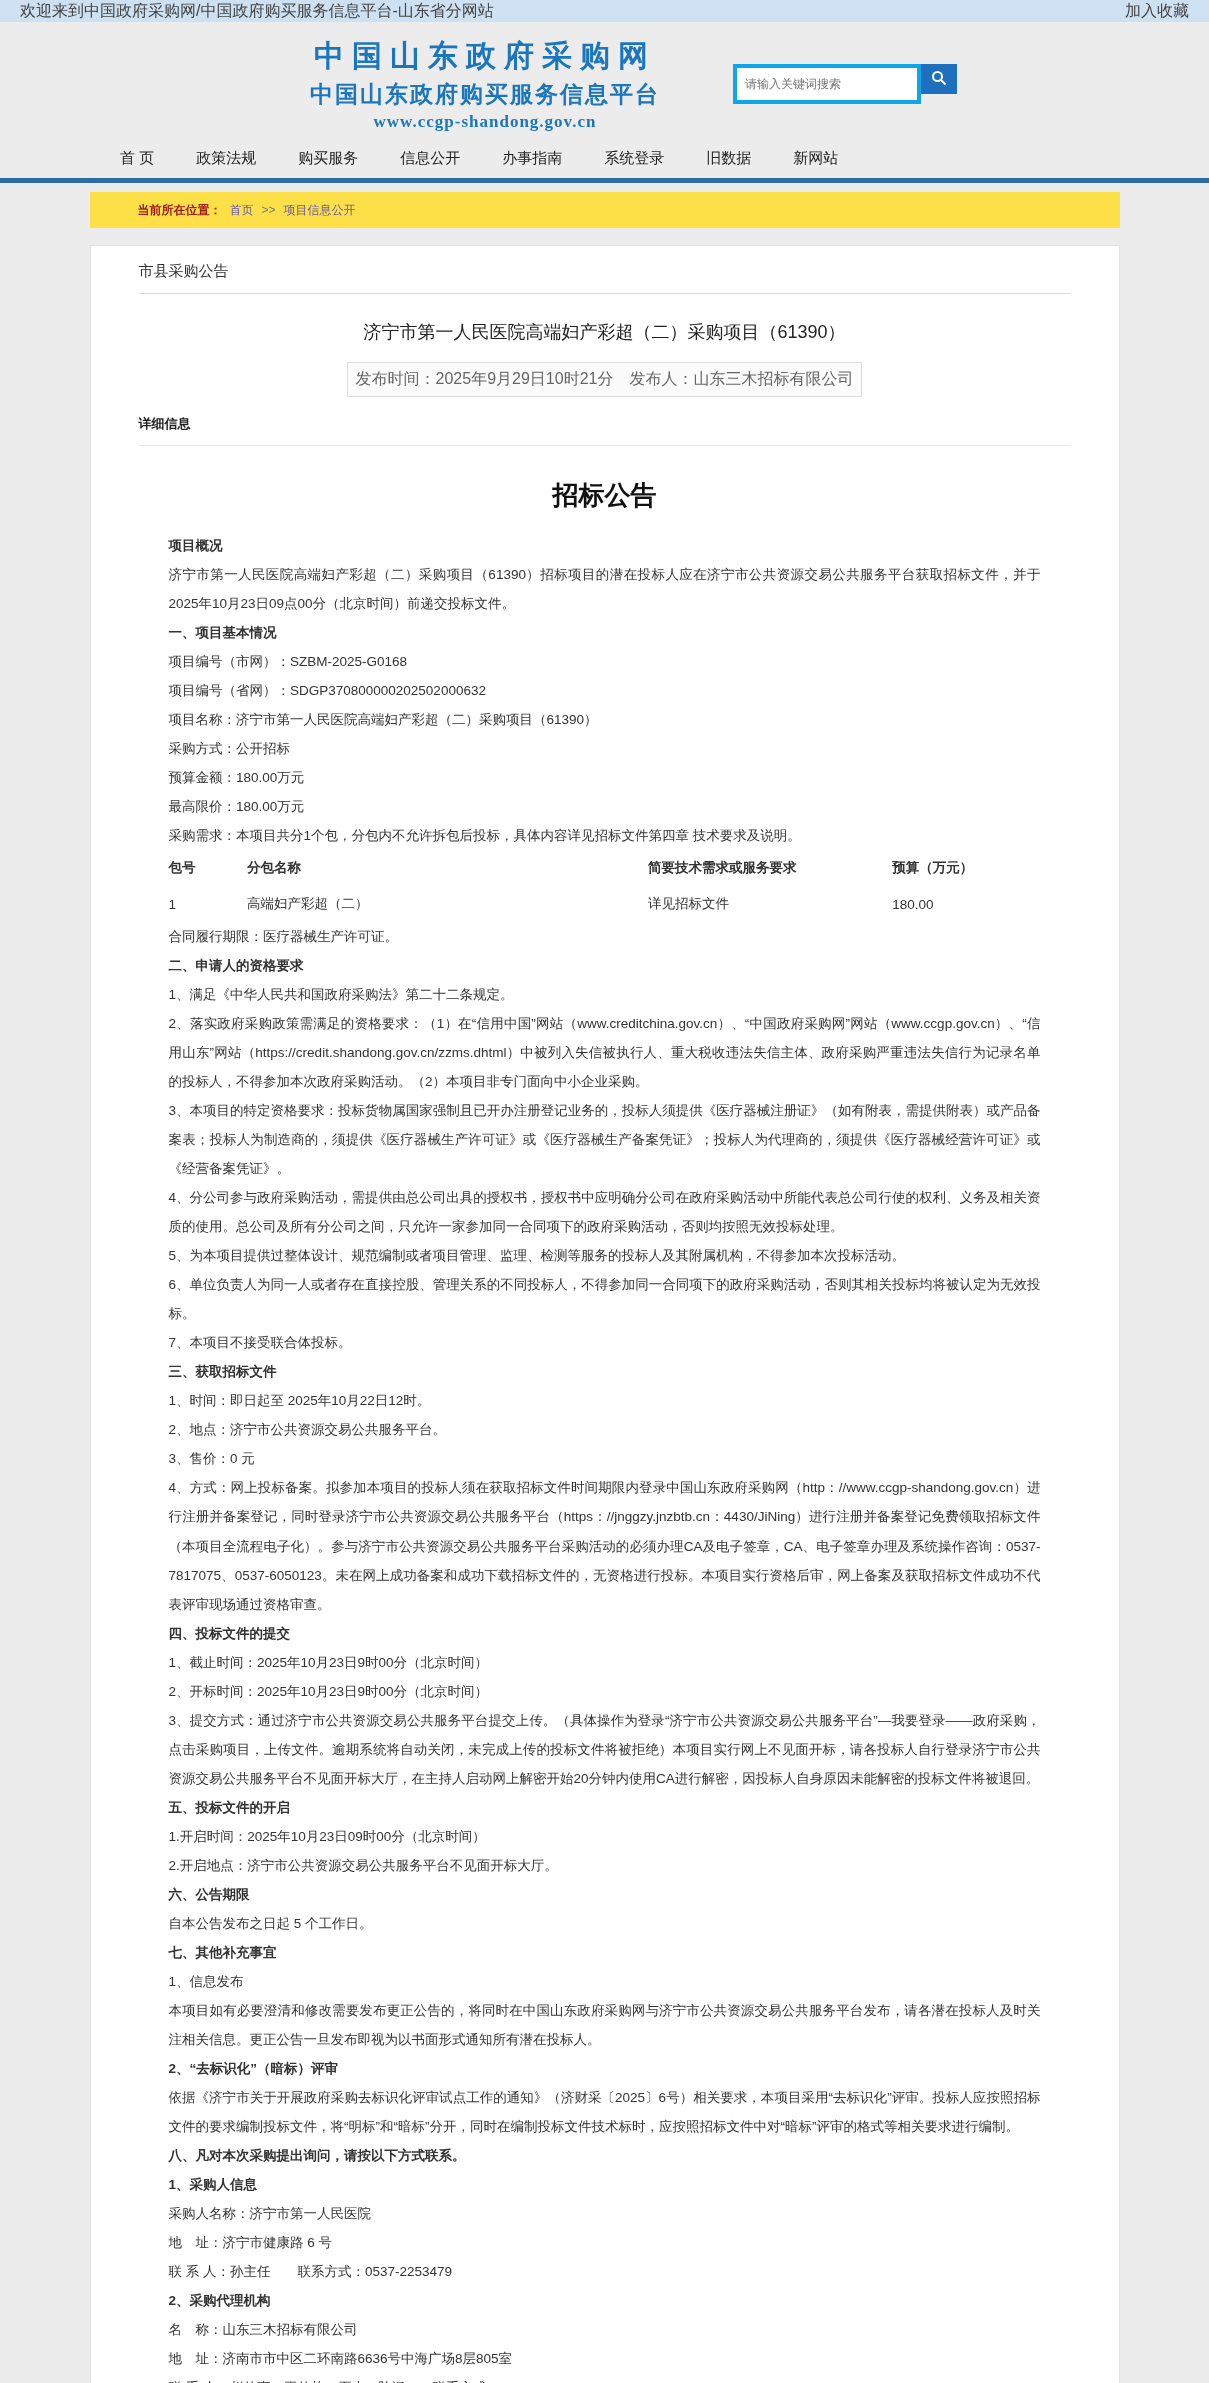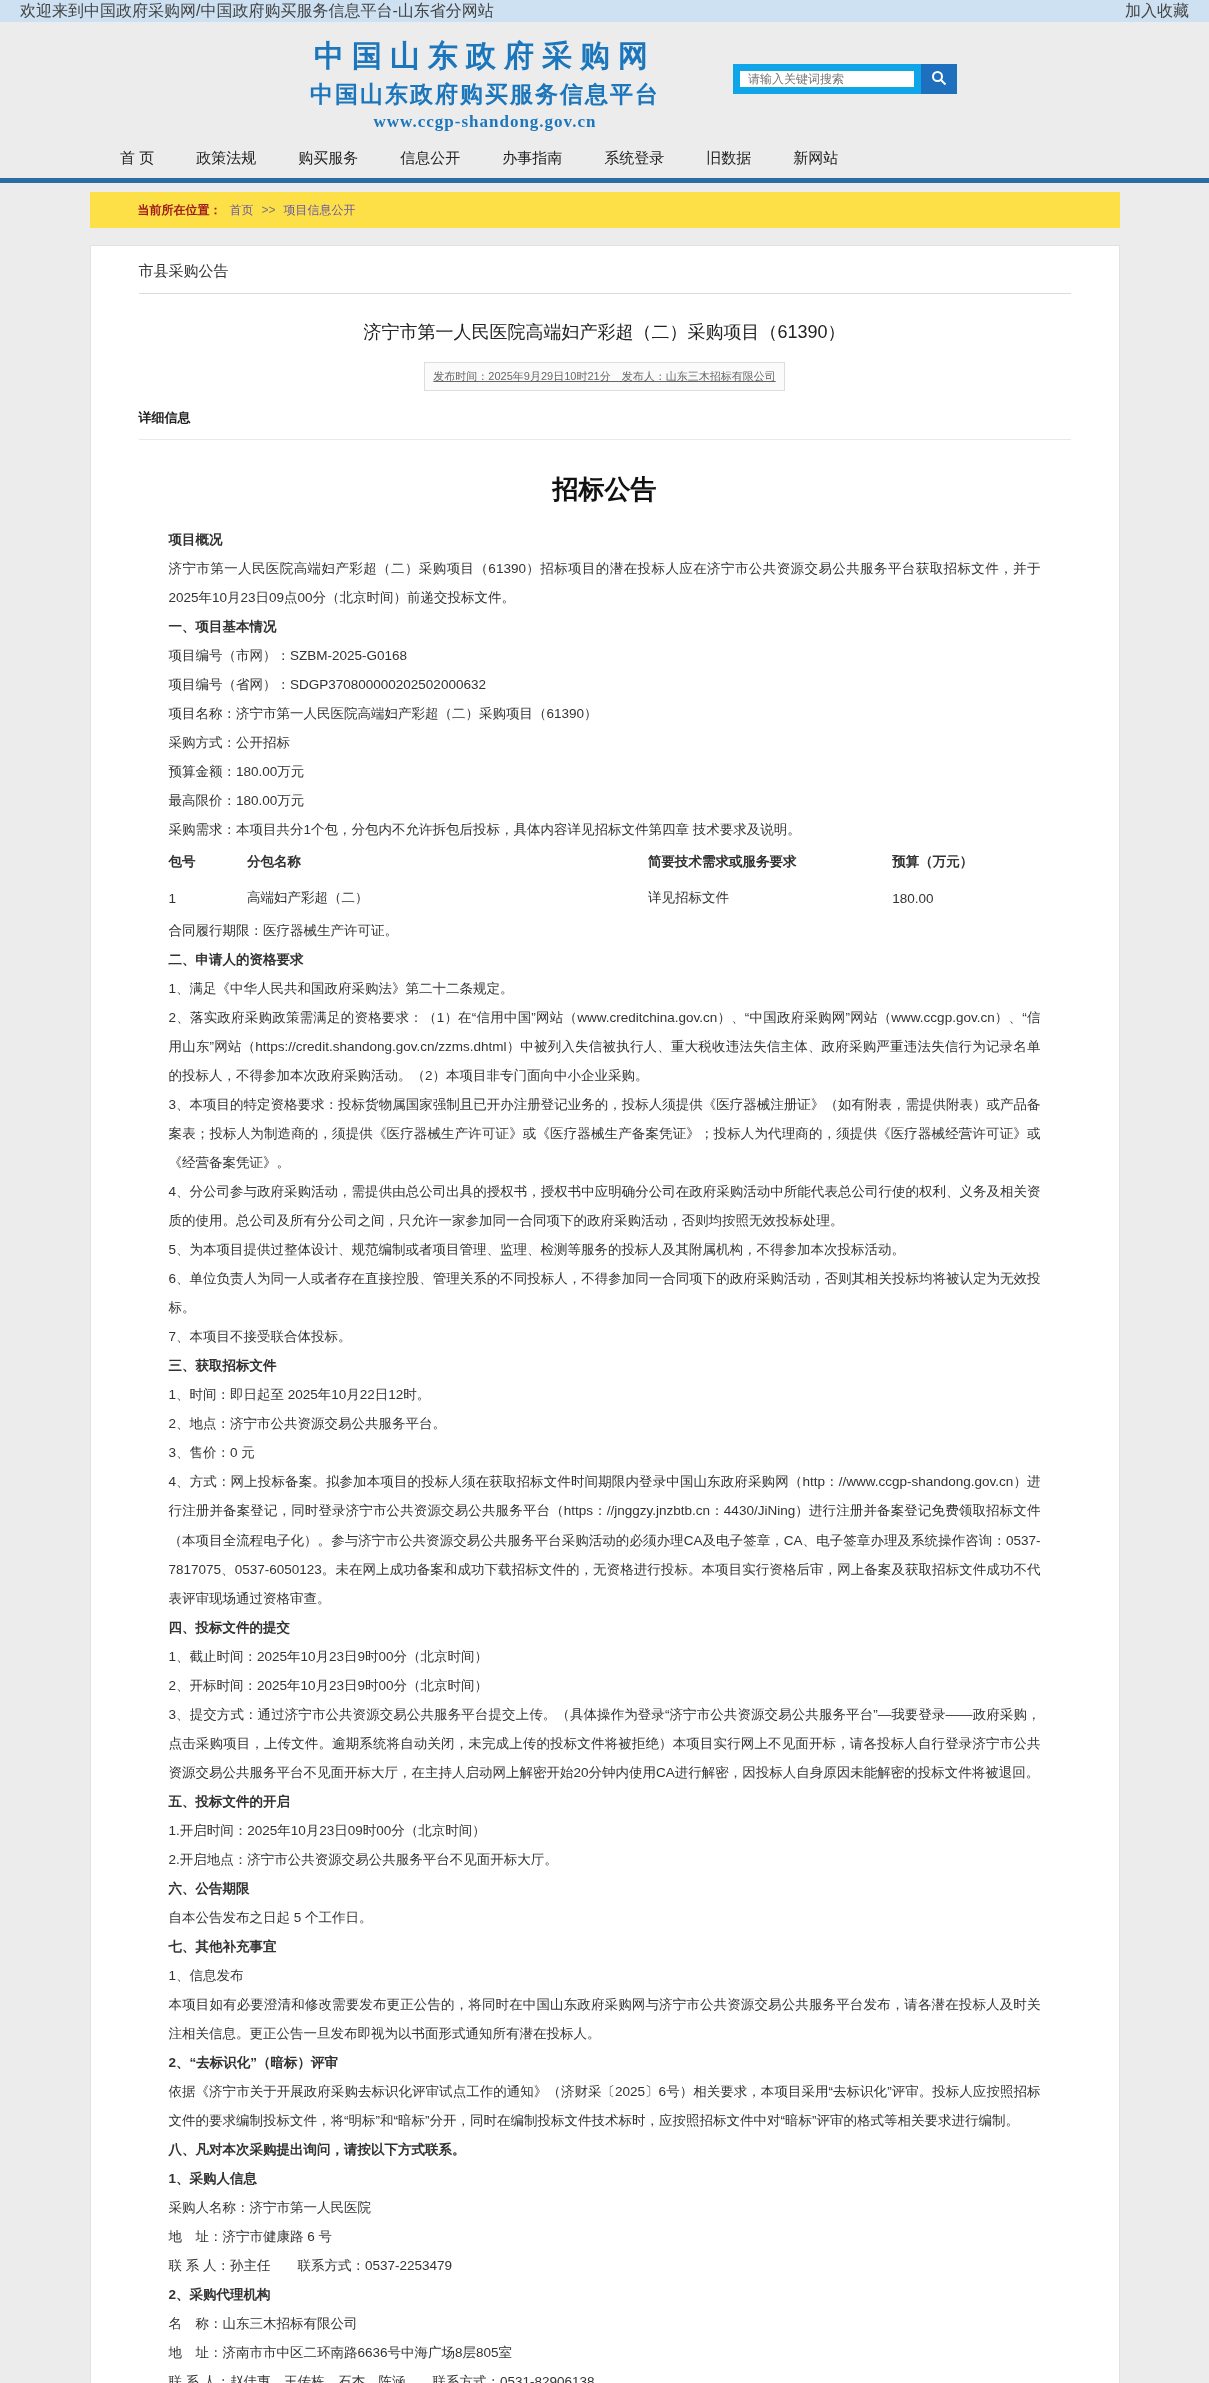--- a/index.html
+++ b/index.html
@@ -9,41 +9,41 @@
   
   .topbar { background:#cee1f2; height:22px; display:flex; justify-content:space-between; align-items:center; padding:0 20px; font-size:16px; color:#444; }
 
   
   .header { position:relative; height:116px; }
   .logo { position:absolute; left:250px; top:14px; width:470px; text-align:center; color:#1b76bc; font-family:"Liberation Serif","DejaVu Serif",serif; }
   .logo-l1 { font-size:30px; font-weight:bold; letter-spacing:8px; }
   .logo-l2 { font-size:23px; font-weight:bold; letter-spacing:2px; margin-top:2px; }
   .logo-l3 { font-size:17px; font-weight:bold; letter-spacing:1px; margin-top:2px; }
   .searchbox { position:absolute; left:733px; top:42px; display:flex; }
-  .search-input { width:188px; height:30px; border:7px solid #0ea5e9; background:#fff; padding:0 8px; font-size:12px; outline:none; }
+  .search-input { width:188px; height:40px; border:4px solid #0ea5e9; background:#fff; padding:0 8px; font-size:12px; outline:none; }
   .search-btn { width:36px; height:30px; background:#1e6fbd; border:none; display:flex; align-items:center; justify-content:center; cursor:pointer; }
 
   
   .nav { height:40px; display:flex; align-items:center; padding-left:120px; gap:42px; }
   .nav-item { font-size:15px; color:#222; cursor:pointer; white-space:nowrap; }
   .blue-line { height:5px; background:#2d6ca2; }
 
   
   .container { width:1030px; margin:0 auto; }
   .breadcrumb { margin-top:9px; background:#fde047; height:36px; display:flex; align-items:center; padding-left:48px; font-size:12px; gap:8px; }
   .bc-label { color:#a01c1c; font-weight:bold; }
   .bc-link { color:#6a5aa8; cursor:pointer; }
   .bc-sep { color:#777; }
 
   
   .card { margin-top:17px; background:#fff; border:1px solid #e2e2e2; padding:0 48px 0 48px; }
   .section-title { font-size:15px; color:#333; padding:16px 0 12px 0; border-bottom:1px solid #dcdcdc; }
   .main-title { font-size:18px; color:#222; text-align:center; margin:26px 40px 18px 40px; }
   .pubinfo-wrap { text-align:center; }
-  .pubinfo { display:inline-block; border:1px solid #ddd; background:#fbfbfb; color:#666; font-size:11px; padding:6px 8px;text-decoration:underline; }
+  .pubinfo { display:inline-block; border:1px solid #ddd; background:#fbfbfb; color:#666; font-size:16px; padding:6px 8px; }
   .detail-label { font-size:13px; font-weight:bold; color:#222; margin-top:18px; padding-bottom:12px; border-bottom:1px solid #e8e8e8; }
 
   .announce { padding:0 30px; }
   .announce-title { font-size:26px; font-weight:bold; color:#111; text-align:center; margin:32px 0 18px 0; }
   .blk { font-size:13.5px; color:#333; line-height:2.15; text-align:justify; }
   .blk-h { font-weight:bold; }
 
   .pkg-table { width:100%; border-collapse:collapse; font-size:13.5px; }
   .pkg-table th { text-align:left; font-weight:bold; padding:9px 0; }
   .pkg-table td { padding:9px 0; }

